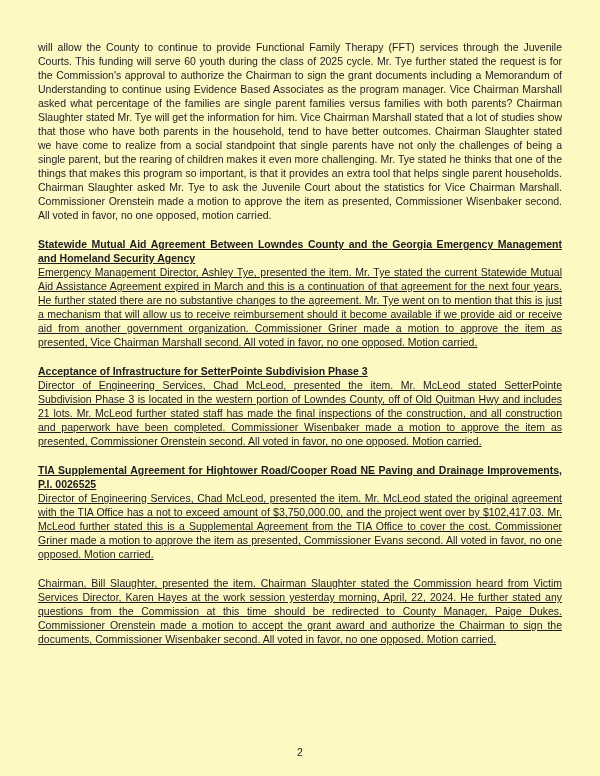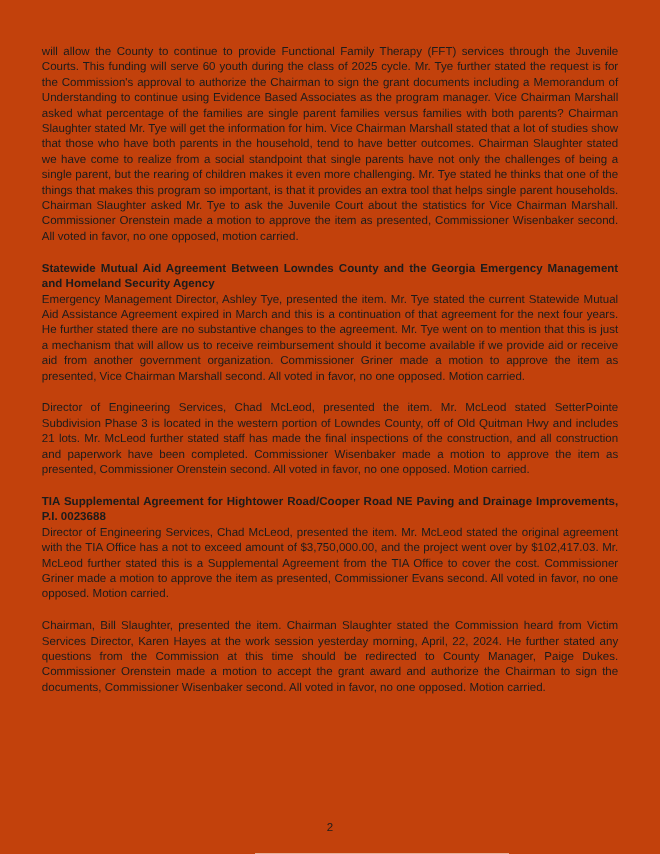--- a/index.html
+++ b/index.html
@@ -10,30 +10,31 @@
   body {
     width: 600px;
     height: 776px;
     font-family: "Liberation Sans", sans-serif;
     color: #1c1c1c;
   }
   .page {
     position: relative;
     width: 600px;
     height: 776px;
-    background: #c2410c;
+    background: #fef9c3;
     box-sizing: border-box;
     padding: 40px 38px 0 38px;
     overflow: hidden;
   }
   .doc-section {
     margin: 0;
   }
   .doc-section + .doc-section {
     margin-top: 15px;
+    text-decoration: underline;
   }
   .heading {
     font-size: 10.5px;
     line-height: 14px;
     font-weight: bold;
     text-align: justify;
     margin: 0;
   }
   .body-text {
     font-size: 10.5px;
@@ -60,25 +61,26 @@
   <section class="doc-section">
     <p class="body-text">will allow the County to continue to provide Functional Family Therapy (FFT) services through the Juvenile Courts. This funding will serve 60 youth during the class of 2025 cycle. Mr. Tye further stated the request is for the Commission's approval to authorize the Chairman to sign the grant documents including a Memorandum of Understanding to continue using Evidence Based Associates as the program manager. Vice Chairman Marshall asked what percentage of the families are single parent families versus families with both parents? Chairman Slaughter stated Mr. Tye will get the information for him. Vice Chairman Marshall stated that a lot of studies show that those who have both parents in the household, tend to have better outcomes. Chairman Slaughter stated we have come to realize from a social standpoint that single parents have not only the challenges of being a single parent, but the rearing of children makes it even more challenging. Mr. Tye stated he thinks that one of the things that makes this program so important, is that it provides an extra tool that helps single parent households. Chairman Slaughter asked Mr. Tye to ask the Juvenile Court about the statistics for Vice Chairman Marshall. Commissioner Orenstein made a motion to approve the item as presented, Commissioner Wisenbaker second. All voted in favor, no one opposed, motion carried.</p>
   </section>
 
   <section class="doc-section">
     <h2 class="heading">Statewide Mutual Aid Agreement Between Lowndes County and the Georgia Emergency Management and Homeland Security Agency</h2>
     <p class="body-text">Emergency Management Director, Ashley Tye, presented the item. Mr. Tye stated the current Statewide Mutual Aid Assistance Agreement expired in March and this is a continuation of that agreement for the next four years. He further stated there are no substantive changes to the agreement. Mr. Tye went on to mention that this is just a mechanism that will allow us to receive reimbursement should it become available if we provide aid or receive aid from another government organization. Commissioner Griner made a motion to approve the item as presented, Vice Chairman Marshall second. All voted in favor, no one opposed. Motion carried.</p>
   </section>
 
   <section class="doc-section">
+    <h2 class="heading">Acceptance of Infrastructure for SetterPointe Subdivision Phase 3</h2>
     <p class="body-text">Director of Engineering Services, Chad McLeod, presented the item. Mr. McLeod stated SetterPointe Subdivision Phase 3 is located in the western portion of Lowndes County, off of Old Quitman Hwy and includes 21 lots. Mr. McLeod further stated staff has made the final inspections of the construction, and all construction and paperwork have been completed. Commissioner Wisenbaker made a motion to approve the item as presented, Commissioner Orenstein second. All voted in favor, no one opposed. Motion carried.</p>
   </section>
 
   <section class="doc-section">
-    <h2 class="heading">TIA Supplemental Agreement for Hightower Road/Cooper Road NE Paving and Drainage Improvements, P.I. 0023688</h2>
+    <h2 class="heading">TIA Supplemental Agreement for Hightower Road/Cooper Road NE Paving and Drainage Improvements, P.I. 0026525</h2>
     <p class="body-text">Director of Engineering Services, Chad McLeod, presented the item. Mr. McLeod stated the original agreement with the TIA Office has a not to exceed amount of $3,750,000.00, and the project went over by $102,417.03. Mr. McLeod further stated this is a Supplemental Agreement from the TIA Office to cover the cost. Commissioner Griner made a motion to approve the item as presented, Commissioner Evans second. All voted in favor, no one opposed. Motion carried.</p>
   </section>
 
   <section class="doc-section">
     <p class="body-text">Chairman, Bill Slaughter, presented the item. Chairman Slaughter stated the Commission heard from Victim Services Director, Karen Hayes at the work session yesterday morning, April, 22, 2024. He further stated any questions from the Commission at this time should be redirected to County Manager, Paige Dukes. Commissioner Orenstein made a motion to accept the grant award and authorize the Chairman to sign the documents, Commissioner Wisenbaker second. All voted in favor, no one opposed. Motion carried.</p>
   </section>
 
   <div class="page-number">2</div>
 
 </div>

